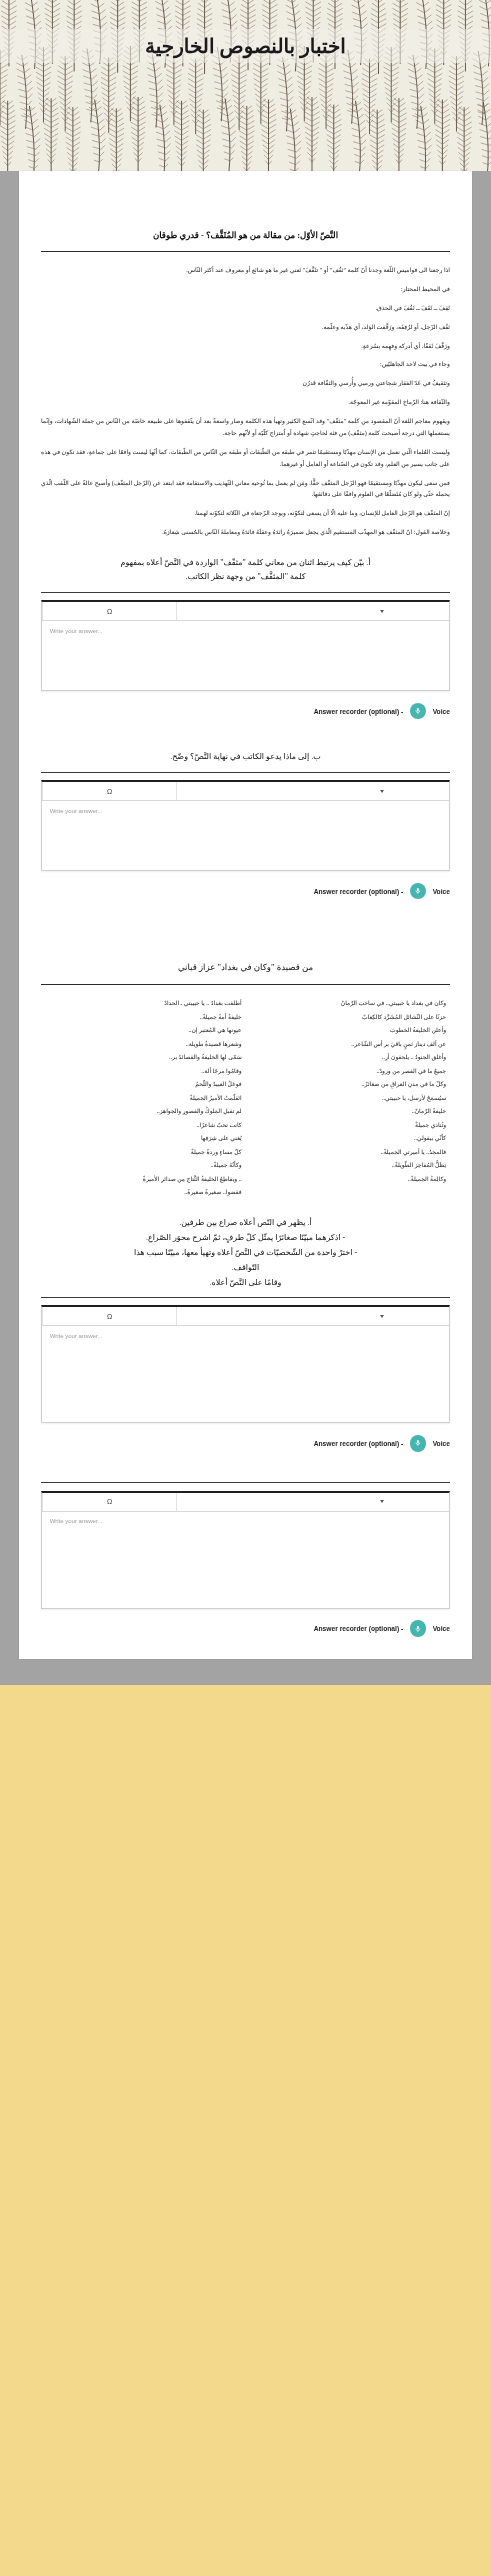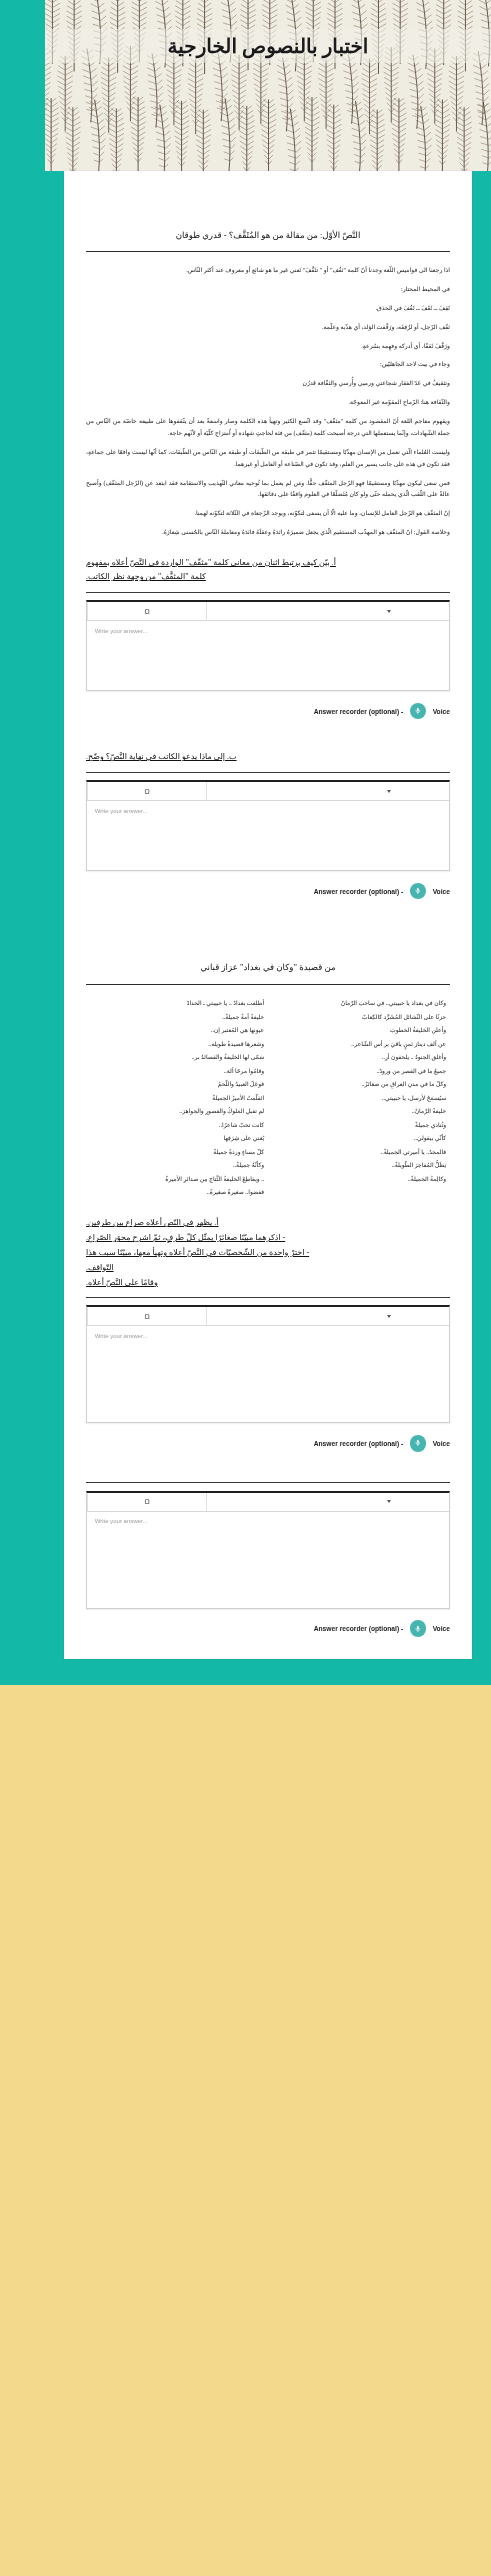--- a/index.html
+++ b/index.html
@@ -7,23 +7,22 @@
   body {
     width: 491px;
     font-family: "Liberation Serif", "DejaVu Serif", serif;
     background: #f3d98b;
   }
 
   
   .page {
     width: 491px;
     position: relative;
-    background: #14b8a6;
+    background: #a3a3a3;
     padding-bottom: 25.6px;
-    padding-left: 45px;
   }
 
   
   .banner {
     position: relative;
     height: 171px;
     overflow: hidden;
     background:
       repeating-linear-gradient(90deg,
         rgba(90,74,58,0.00) 0px, rgba(90,74,58,0.00) 1.3px,
@@ -62,21 +61,21 @@
 
   
   .sec-head {
     text-align: center;
     font-size: 8.6px;
     font-weight: 400;
     color: #111;
     margin: 35px 0 9px 0;
     line-height: 1.7;
   }
-  .sec-head.first { margin-top: 40px; }
+  .sec-head.first { margin-top: 40px; font-weight: bold; }
   .hr {
     border: 0;
     border-top: 0.6px solid #2b2b2b;
     margin: 6.4px 0 12.8px 0;
   }
 
   
   .passage p {
     margin: 0 0 7px 0;
     font-size: 6.1px;
@@ -101,23 +100,22 @@
     vertical-align: top;
   }
   .poem td.right { text-align: right; width: 50%; }
   .poem td.left  { text-align: right; width: 50%; }
 
   
   .q-prompt {
     font-size: 8px;
     line-height: 1.85;
     color: #111;
-    text-align: left;
+    text-align: center;
     margin: 16.6px 0 6.4px 0;
-    text-decoration: underline;
   }
   .q-prompt .line { display:block; }
   .q-rule {
     border: 0;
     border-top: 0.6px solid #3a3a3a;
     margin: 5.1px 0 0 0;
   }
 
   
   .editor {

